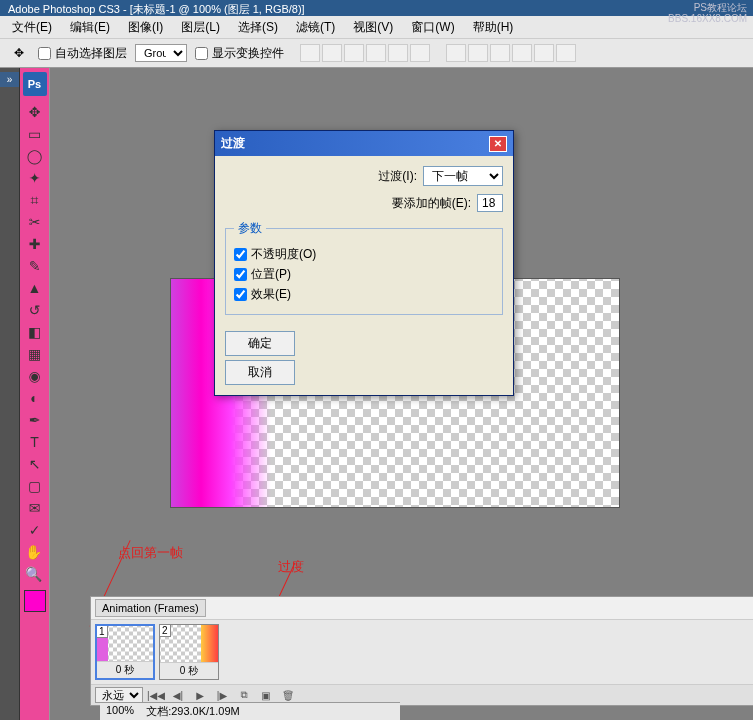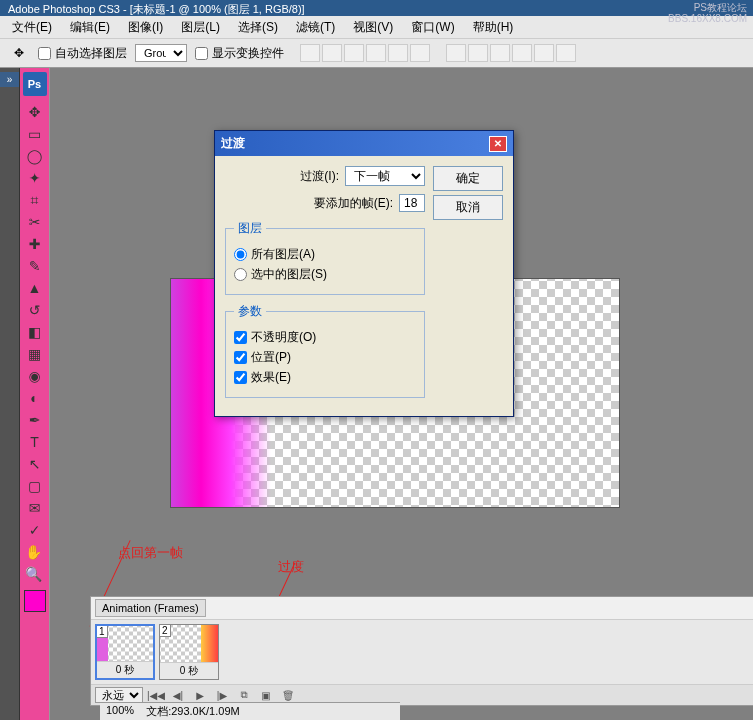--- a/index.html
+++ b/index.html
@@ -25,21 +25,21 @@
 .tool-btn { width: 24px; height: 20px; display: flex; align-items: center; justify-content: center; cursor: pointer; font-size: 14px; color: #333; }
 .color-swatch { width: 22px; height: 22px; background: #ff00cc; border: 1px solid #333; margin-top: 4px; }
 
 .canvas-area { flex: 1; background: #808080; position: relative; overflow: hidden; }
 .canvas-doc { position: absolute; left: 120px; top: 210px; width: 450px; height: 230px; background: repeating-conic-gradient(#fff 0% 25%, #ccc 0% 50%) 50% / 16px 16px; border: 1px solid #555; }
 .canvas-gradient { position: absolute; left: 0; top: 0; width: 100px; height: 100%; background: linear-gradient(to right, #d040e0, #ff00cc, #ff40ff 60%, rgba(255,255,255,0)); }
 
 .dialog { position: absolute; left: 214px; top: 130px; width: 300px; background: #ece9d8; border: 1px solid #0a246a; box-shadow: 2px 2px 8px rgba(0,0,0,0.4); }
 .dialog-title { background: linear-gradient(to right, #2a5fc0, #4a80e0); color: #fff; padding: 4px 6px; display: flex; justify-content: space-between; align-items: center; font-size: 12px; font-weight: bold; }
 .dialog-close { width: 18px; height: 16px; background: #e04040; color: #fff; display: flex; align-items: center; justify-content: center; cursor: pointer; font-size: 10px; border: 1px solid #fff; }
-.dialog-body { padding: 10px; display: flex; gap: 8px; }
+.dialog-body { padding: 10px; display: flex; gap: 8px; flex-direction: column; }
 .dialog-left { flex: 1; }
 .dialog-right { width: 70px; display: flex; flex-direction: column; gap: 4px; }
 .dialog-row { display: flex; align-items: center; gap: 6px; margin-bottom: 8px; justify-content: flex-end; }
 .dialog-row label { font-size: 12px; }
 .dialog-select { border: 1px solid #7b9ebd; padding: 1px 4px; font-size: 12px; width: 80px; background: #fff; }
 .dialog-input { border: 1px solid #7b9ebd; padding: 1px 4px; font-size: 12px; width: 26px; background: #fff; }
 .dialog-btn { border: 1px solid #7b9ebd; background: #f0f0f0; padding: 3px 0; font-size: 12px; cursor: pointer; text-align: center; }
 .fieldset { border: 1px solid #a0b8d8; padding: 6px 8px 8px; margin-bottom: 8px; }
 .fieldset-legend { color: #0a5bc4; font-size: 12px; padding: 0 4px; }
 .radio-row, .check-row { display: flex; align-items: center; gap: 4px; margin: 3px 0; font-size: 12px; }
@@ -206,31 +206,20 @@
     <div class="dialog-left">
       <div class="dialog-row">
         <label>过渡(I):</label>
         <select class="dialog-select"><option>下一帧</option></select>
       </div>
       <div class="dialog-row">
         <label>要添加的帧(E):</label>
         <input class="dialog-input" value="18" style="">
       </div>
       <fieldset class="fieldset">
-        <legend class="fieldset-legend">图层</legend>
-        <div class="radio-row">
-            <input type="radio" checked="" style="">
-            <span>所有图层(A)</span>
-          </div>
-        <div class="radio-row">
-            <input type="radio" style="">
-            <span>选中的图层(S)</span>
-          </div>
-      </fieldset>
-      <fieldset class="fieldset">
         <legend class="fieldset-legend">参数</legend>
         <div class="check-row">
             <input type="checkbox" checked="" style="">
             <span>不透明度(O)</span>
           </div>
         <div class="check-row">
             <input type="checkbox" checked="" style="">
             <span>位置(P)</span>
           </div>
         <div class="check-row">

